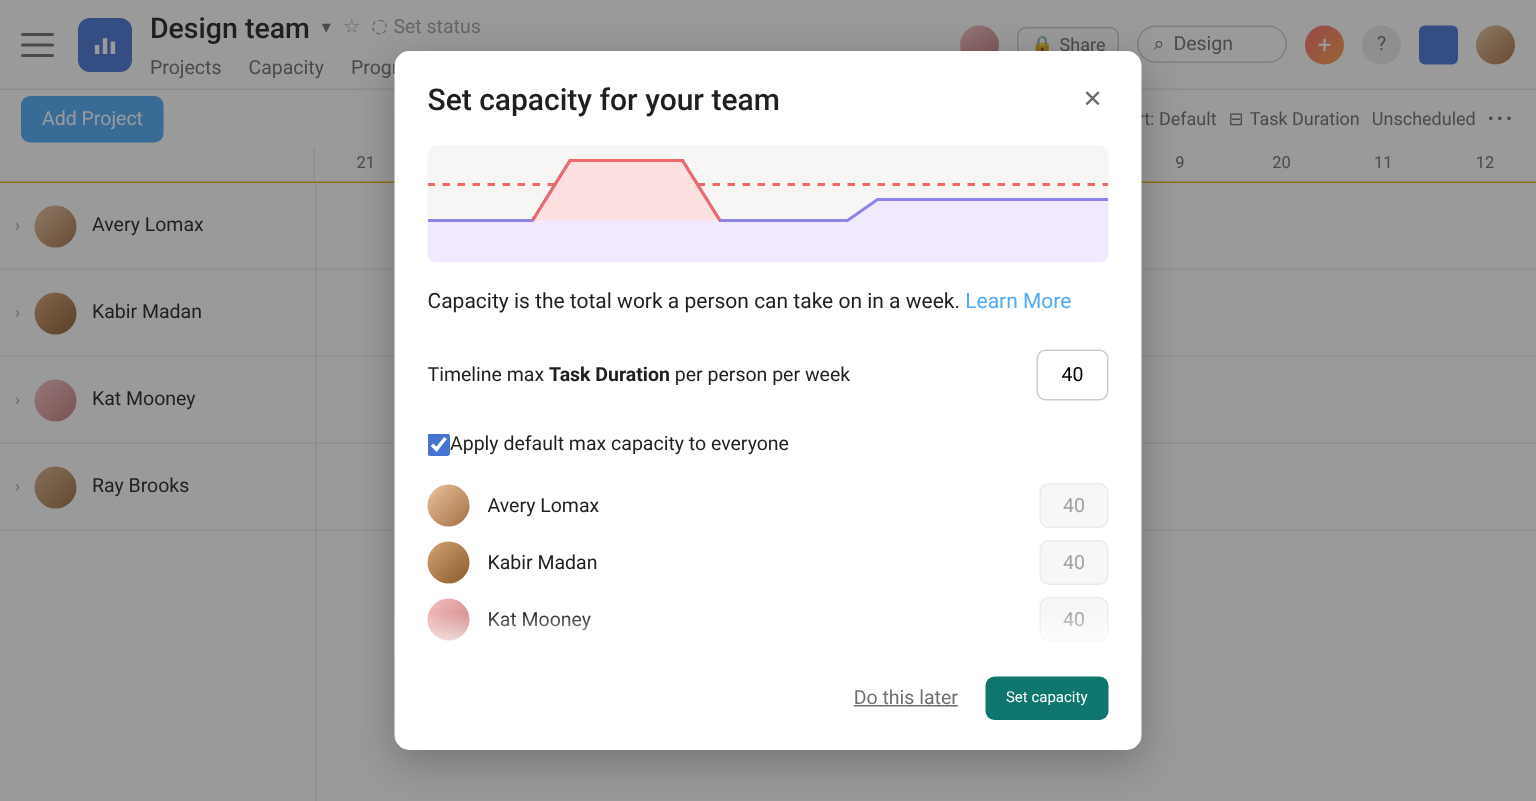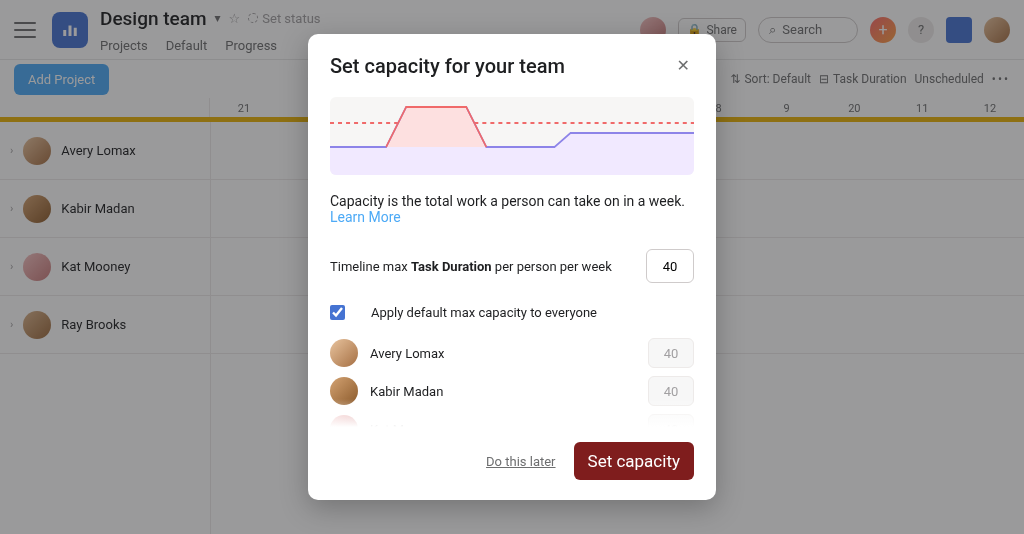--- a/index.html
+++ b/index.html
@@ -29,63 +29,63 @@
   .help-circle { width: 26px; height: 26px; border-radius: 50%; background: #edeae9; color:#6d6e6f; display:flex;align-items:center;justify-content:center; font-size:13px;}
   .square-icon { width: 26px; height: 26px; background: #4573d2; border-radius: 4px;}
 
   .toolbar2 { height: 38px; display:flex; align-items:center; padding: 0 14px; font-size:12px; color:#6d6e6f; gap:8px;}
   .add-project-btn { background:#4daaf6; color:#fff; border:none; border-radius:6px; padding:8px 14px; font-size:13px; cursor:pointer;}
   .month-label { font-size:12px; color:#6d6e6f; margin-left: 190px;}
   .toolbar2 .spacer{flex:1;}
   .toolbar-item{display:flex;align-items:center;gap:4px;cursor:pointer;}
   .more-dots{letter-spacing:2px;}
 
-  .date-row { height: 24px; border-bottom: 5px solid #eab308; display:flex; font-size:11px; color:#6d6e6f;}
+  .date-row { height: 24px; border-bottom: 1px solid #eab308; display:flex; font-size:11px; color:#6d6e6f;}
   .date-row .left-gutter{ width:210px; border-right:1px solid #edeae9; }
   .date-cell { flex:1; text-align:center; padding-top:4px;}
 
   .body-area { position:absolute; top:122px; bottom:0; left:0; right:0;}
   .person-row { height: 58px; border-bottom:1px solid #edeae9; display:flex; align-items:center; gap:10px; padding-left:10px;}
   .expand-chev { color:#a2a0a2; font-size:11px;}
   .pavatar { width:28px; height:28px; border-radius:50%; }
   .pname { font-size:13px; color:#1e1f21;}
   .gridline { position:absolute; top:0; bottom:0; width:1px; background:#edeae9;}
 
   
   .av1{background:linear-gradient(135deg,#e8c39e,#a56f43);}
   .av2{background:linear-gradient(135deg,#d4a373,#8b5a2b);}
   .av3{background:linear-gradient(135deg,#f4c2c2,#c97b7b);}
   .av4{background:linear-gradient(135deg,#d9b38c,#9c6a3d);}
 
   
   .overlay { position:absolute; inset:0; background: rgba(30,31,33,0.45); display:flex; align-items:flex-start; justify-content:center;}
-  .modal { margin-top:34px; width: 408px; height: 466px; background:#fff; border-radius:10px; box-shadow: 0 8px 28px rgba(0,0,0,0.25); display:flex; flex-direction:column; overflow:hidden;}
+  .modal { margin-top:34px; width: 498px; height: 466px; background:#fff; border-radius:10px; box-shadow: 0 8px 28px rgba(0,0,0,0.25); display:flex; flex-direction:column; overflow:hidden;}
   .modal-head { padding: 18px 22px 8px; display:flex; align-items:center;}
   .modal-title { font-size:20px; font-weight:500; color:#1e1f21;}
   .modal-close { color:#6d6e6f; font-size:16px; background:none; border:none; cursor:pointer; padding:4px;}
   .modal-body { flex:1; overflow:hidden; padding: 10px 22px 0; position:relative;}
   .chart-box { height: 78px; background:#f7f6f5; border-radius:6px; margin-bottom: 18px; position:relative; overflow:hidden;}
   .chart-box svg{position:absolute;inset:0;width:100%;height:100%;}
   .desc { font-size:14px; color:#1e1f21; margin-bottom: 24px;}
   .learn-link { color:#4daaf6; cursor:pointer;}
   .default-row { display:flex; align-items:center; justify-content:space-between; margin-bottom: 22px;}
   .default-label { font-size:13px; color:#1e1f21;}
   .default-input { width:48px; height:34px; border:1px solid #cfcbcb; border-radius:6px; text-align:center; font-size:13px;}
-  .check-row { display:flex; align-items:flex-end; gap:26px; margin-bottom: 18px;}
+  .check-row { display:flex; align-items:flex-end; gap:0; margin-bottom: 18px;}
   .check-row input[type=checkbox]{ width:15px; height:15px; accent-color:#4573d2; cursor:pointer;}
   .check-row label{ font-size:13px; color:#1e1f21;}
   .member-list{ display:flex; flex-direction:column; gap: 8px; }
   .member-row { display:flex; align-items:center; gap:12px; height:30px;}
   .mavatar { width:28px; height:28px; border-radius:50%;}
   .mname{ font-size:13px; color:#1e1f21; flex:1;}
   .mcap { width:46px; height:30px; border:1px solid #edeae9; background:#f7f7f7; border-radius:6px; text-align:center; font-size:13px; color:#a2a0a2;}
   .body-fade{position:absolute;left:0;right:0;bottom:0;height:28px;background:linear-gradient(to bottom, rgba(255,255,255,0), #fff);}
   .modal-foot { padding: 14px 22px 20px; display:flex; justify-content:flex-end; align-items:center; gap:18px; border-top:1px solid rgba(0,0,0,0);}
   .later-link { font-size:13px; color:#6d6e6f; text-decoration:underline; cursor:pointer; background:none;border:none;margin-left:32px;}
-  .primary-btn { background:#7f1d1d; color:#fff; border:none; border-radius:6px; padding: 9px 14px; font-size:17px; cursor:pointer;}
+  .primary-btn { background:#0f766e; color:#fff; border:none; border-radius:6px; padding: 9px 14px; font-size:10px; cursor:pointer;}
 
 </style>
 </head>
 <body>
 
 <div class="app">
   <div class="topbar">
     <div class="hamburger">
         <span></span>
         <span></span>
@@ -103,34 +103,34 @@
         <span class="proj-title">Design team</span>
         <span class="chev-down">▾</span>
         <span class="star-icon">☆</span>
         <button class="status-pill">
           <span class="status-dot"></span>
           <span>Set status</span>
         </button>
       </div>
       <div class="proj-tabs">
         <span>Projects</span>
-        <span>Default</span>
+        <span>Capacity</span>
         <span>Progress</span>
       </div>
     </div>
     <div class="spacer"></div>
     <div class="tb-right">
       <span class="avatar av3"></span>
       <div class="lock-share">
         <span>🔒</span>
         <span>Share</span>
       </div>
       <div class="searchbox">
         <span>⌕</span>
-        <span>Search</span>
+        <span>Design</span>
       </div>
       <div class="plus-circle">+</div>
       <div class="help-circle">?</div>
       <div class="square-icon"></div>
       <span class="avatar av1"></span>
     </div>
   </div>
 
   <div class="toolbar2">
     <button class="add-project-btn">Add Project</button>

